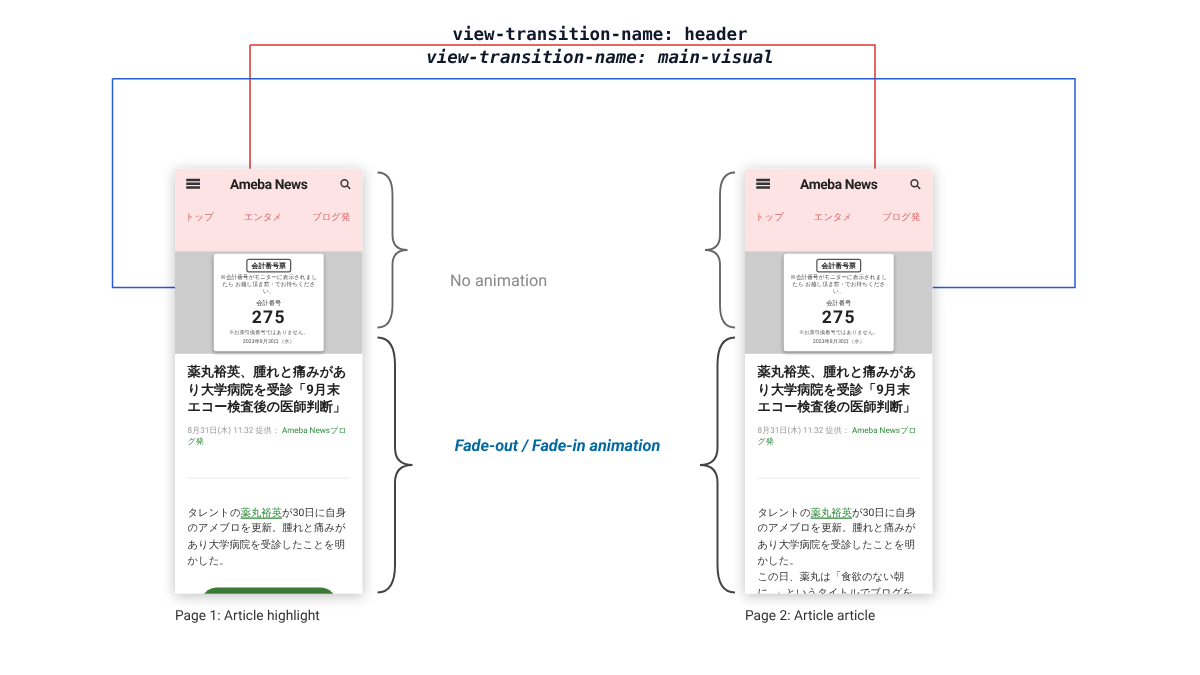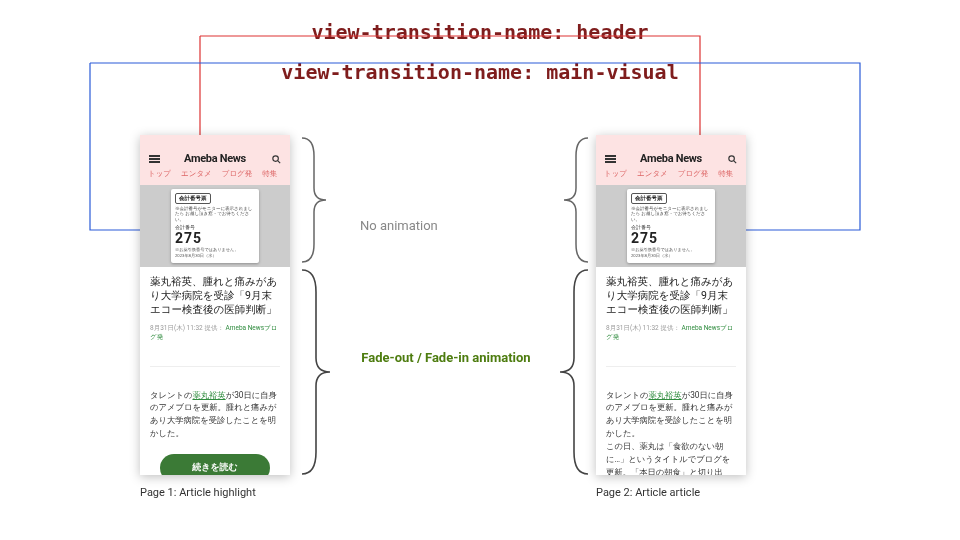--- a/index.html
+++ b/index.html
@@ -10,26 +10,26 @@
     font-family: -apple-system, BlinkMacSystemFont, "Segoe UI", Roboto, sans-serif;
     position: relative;
     overflow: hidden;
   }
   .label-header, .label-main {
     position: absolute;
     left: 50%;
     transform: translateX(-50%);
     font-family: "Menlo", "Consolas", monospace;
     font-weight: 700;
-    font-size: 20px;
-    color: #7f1d1d;
+    font-size: 14px;
+    color: #0f172a;
     white-space: nowrap;
   }
   .label-header { top: 20px; }
-  .label-main   { top: 60px; }
+  .label-main   { top: 38px; font-style: italic; }
 
   
   svg.connectors {
     position: absolute;
     inset: 0;
     width: 960px;
     height: 540px;
     pointer-events: none;
   }
 
@@ -46,66 +46,66 @@
   }
   .phone.page1 { left: 140px; top: 135px; }
   .phone.page2 { left: 596px; top: 135px; }
 
   .header {
     background: #fde3e3;
     padding: 6px 8px 0;
   }
   .header-top {
     display: flex;
-    align-items: flex-end;
+    align-items: flex-start;
     justify-content: space-between;
     height: 24px;
   }
   .burger, .search { width: 12px; height: 12px; display: flex; align-items: center; justify-content: center; }
   .burger span { width: 11px; height: 1.5px; background:#333; position: relative; }
   .burger span::before, .burger span::after { content:""; position:absolute; width:11px; height:1.5px; background:#333; left:0; }
   .burger span::before { top:-3px; }
   .burger span::after  { top: 3px; }
   .search svg { width: 11px; height: 11px; }
   .brand { font-weight: 700; font-size: 11px; letter-spacing: -0.3px; }
 
   .tabs {
     display: flex;
-    gap: 10px;
-    padding: 4px 0 6px;
+    gap: 24px;
+    padding: 4px 0 22px;
     font-size: 7.5px;
     color: #d66;
     white-space: nowrap;
     overflow: hidden;
   }
 
   .main-visual {
     background: #ccc;
     margin: 0;
     height: 82px;
     position: relative;
     display:flex; align-items:center; justify-content:center;
   }
   
   .ticket {
     width: 88px;
     background: #fff;
     border-radius: 2px;
     box-shadow: 0 1px 3px rgba(0,0,0,.3);
     padding: 4px 4px 5px;
-    text-align: left;
+    text-align: center;
   }
   .ticket .tk-title { font-size: 5.5px; font-weight:700; border:0.6px solid #555; border-radius:2px; padding:1px 3px; display:inline-block; margin-bottom:2px;}
   .ticket .tk-sub { font-size: 4.5px; color:#444; line-height:1.25; margin-bottom:2px;}
   .ticket .tk-row { font-size: 5px; color:#333; margin-top:1px;}
   .ticket .tk-big { font-size: 14px; font-weight:700; letter-spacing:1px; color:#222;}
   .ticket .tk-note { font-size:4.2px; color:#555; margin-top:1px;}
 
   .article { padding: 8px 10px 10px; }
-  .headline { font-size: 10.5px; font-weight:400; line-height:1.35; margin-bottom:6px;}
+  .headline { font-size: 10.5px; font-weight:700; line-height:1.35; margin-bottom:6px;}
   .meta { font-size: 6.5px; color:#999; margin-bottom:24px;}
   .meta .src { color:#2e8b3d; }
   .body-text { font-size: 8.3px; line-height:1.55; color:#333;margin-top:22px; }
   .body-text .link { color:#2e8b3d; text-decoration:underline; }
   .cta {
     margin: 14px auto 0;
     background: #3b7a36;
     color: #fff;
     border-radius: 18px;
     width: 110px;
@@ -126,21 +126,21 @@
   .caption2 { left: 596px; }
 
   
   .brace { position:absolute; }
   .brace svg { display:block; }
   .annot-noanim, .annot-fade {
     position:absolute;
     font-size: 13px;
   }
   .annot-noanim { left: 360px; top: 218px; color:#888; }
-  .annot-fade   { left: 356px; top: 350px; color:#4d7c0f; font-weight:700; line-height:1.25; text-align:center; width:180px;}
+  .annot-fade   { left: 356px; top: 350px; color:#0369a1; font-weight:700; line-height:1.25; text-align:center; width:180px;font-style:italic;}
 </style>
 </head>
 <body>
 
 <div class="label-header">view-transition-name: header</div>
 <div class="label-main">view-transition-name: main-visual</div>
 
 <svg class="connectors">
 
   <path d="M 200 36 L 200 146 M 200 36 L 700 36 L 700 146" stroke="#d33" stroke-width="1.2" fill="none"></path>

